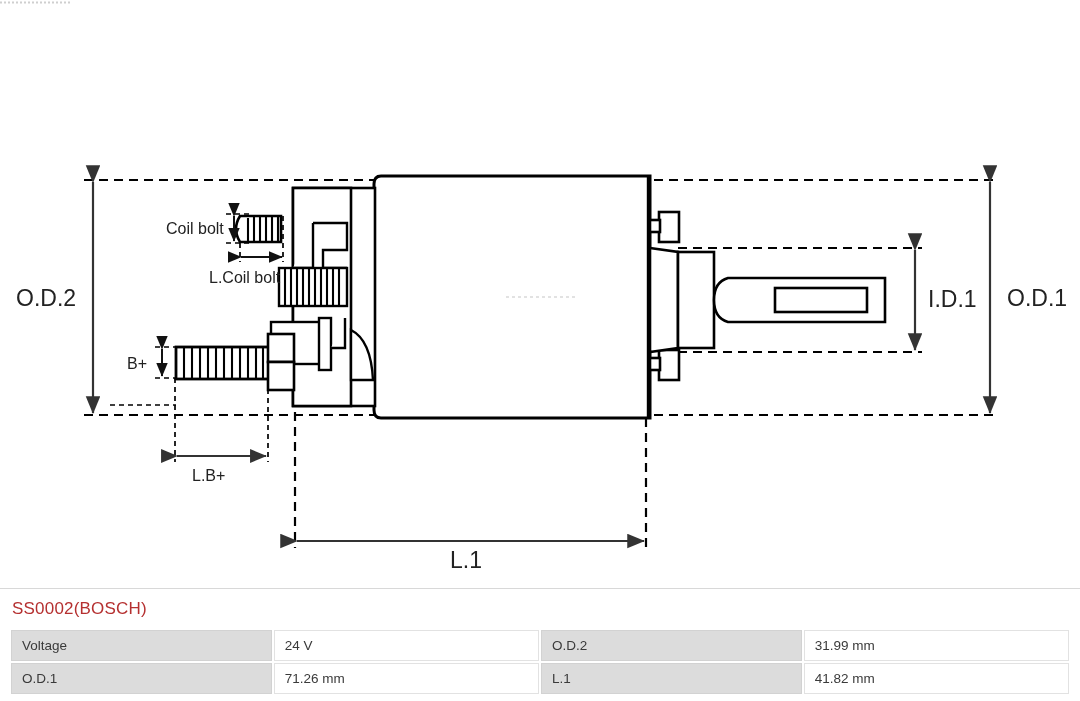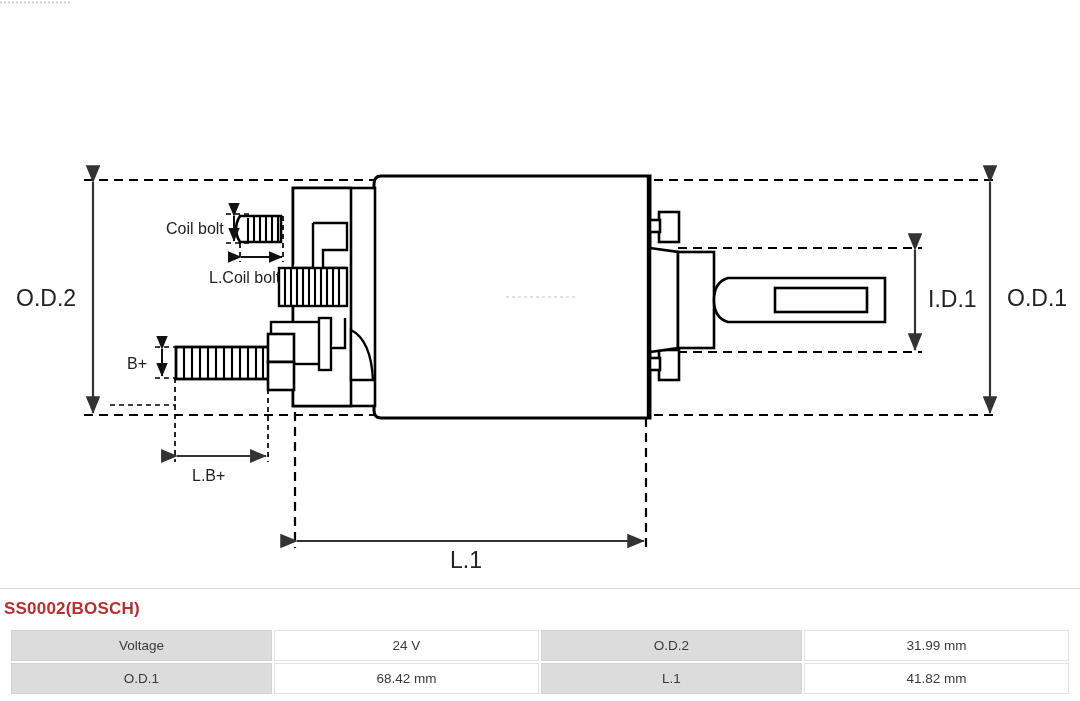--- a/index.html
+++ b/index.html
@@ -32,41 +32,41 @@
     background: #ffffff;
   }
   #section-divider {
     position: absolute;
     left: 0; top: 0;
     width: 1080px; height: 1px;
     background: #d8d8d8;
   }
   #part-title {
     position: absolute;
-    left: 4px; top: 11px;
+    left: 12px; top: 11px;
     font-size: 17px;
-    font-weight: bold;
+    font-weight: normal;
     color: #b53030;
     letter-spacing: 0.2px;
     white-space: nowrap;
   }
   #spec-table {
     position: absolute;
     left: 9px; top: 40px;
     width: 1062px;
     border-collapse: separate;
     border-spacing: 2px;
     table-layout: fixed;
   }
   #spec-table td {
     height: 31px;
     font-size: 13.5px;
     color: #3a3a3a;
     padding: 0 10px;
-    text-align: center;
+    text-align: left;
     vertical-align: middle;
     white-space: nowrap;
     overflow: hidden;
   }
   #spec-table td.lbl {
     width: 240px;
     background: #dcdcdc;
     border: 1px solid #d2d2d2;
   }
   #spec-table td.val {
@@ -291,21 +291,21 @@
     <table id="spec-table">
       <tbody>
         <tr>
           <td class="lbl">Voltage</td>
           <td class="val">24 V</td>
           <td class="lbl">O.D.2</td>
           <td class="val">31.99 mm</td>
         </tr>
         <tr>
           <td class="lbl">O.D.1</td>
-          <td class="val">68.42 mm</td>
+          <td class="val">71.26 mm</td>
           <td class="lbl">L.1</td>
           <td class="val">41.82 mm</td>
         </tr>
       </tbody>
     </table>
   </div>
 
 </div>
 
 </body></html>

